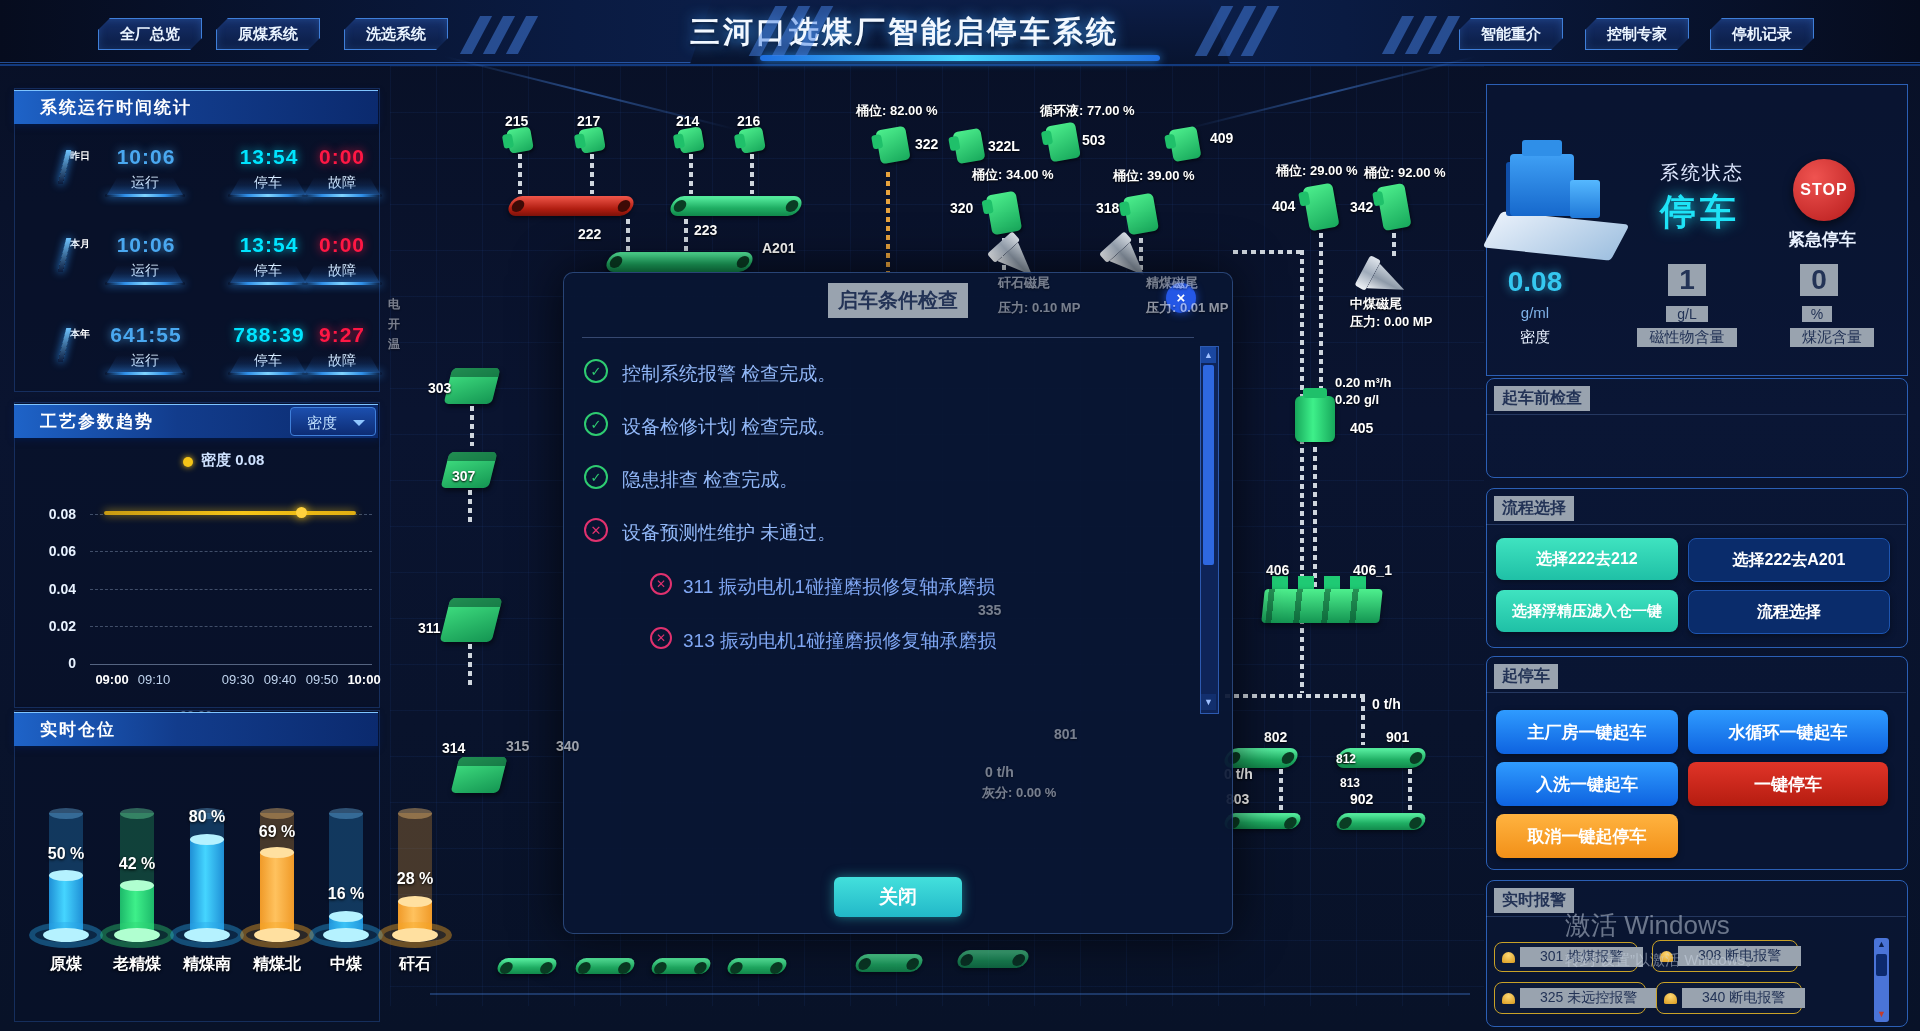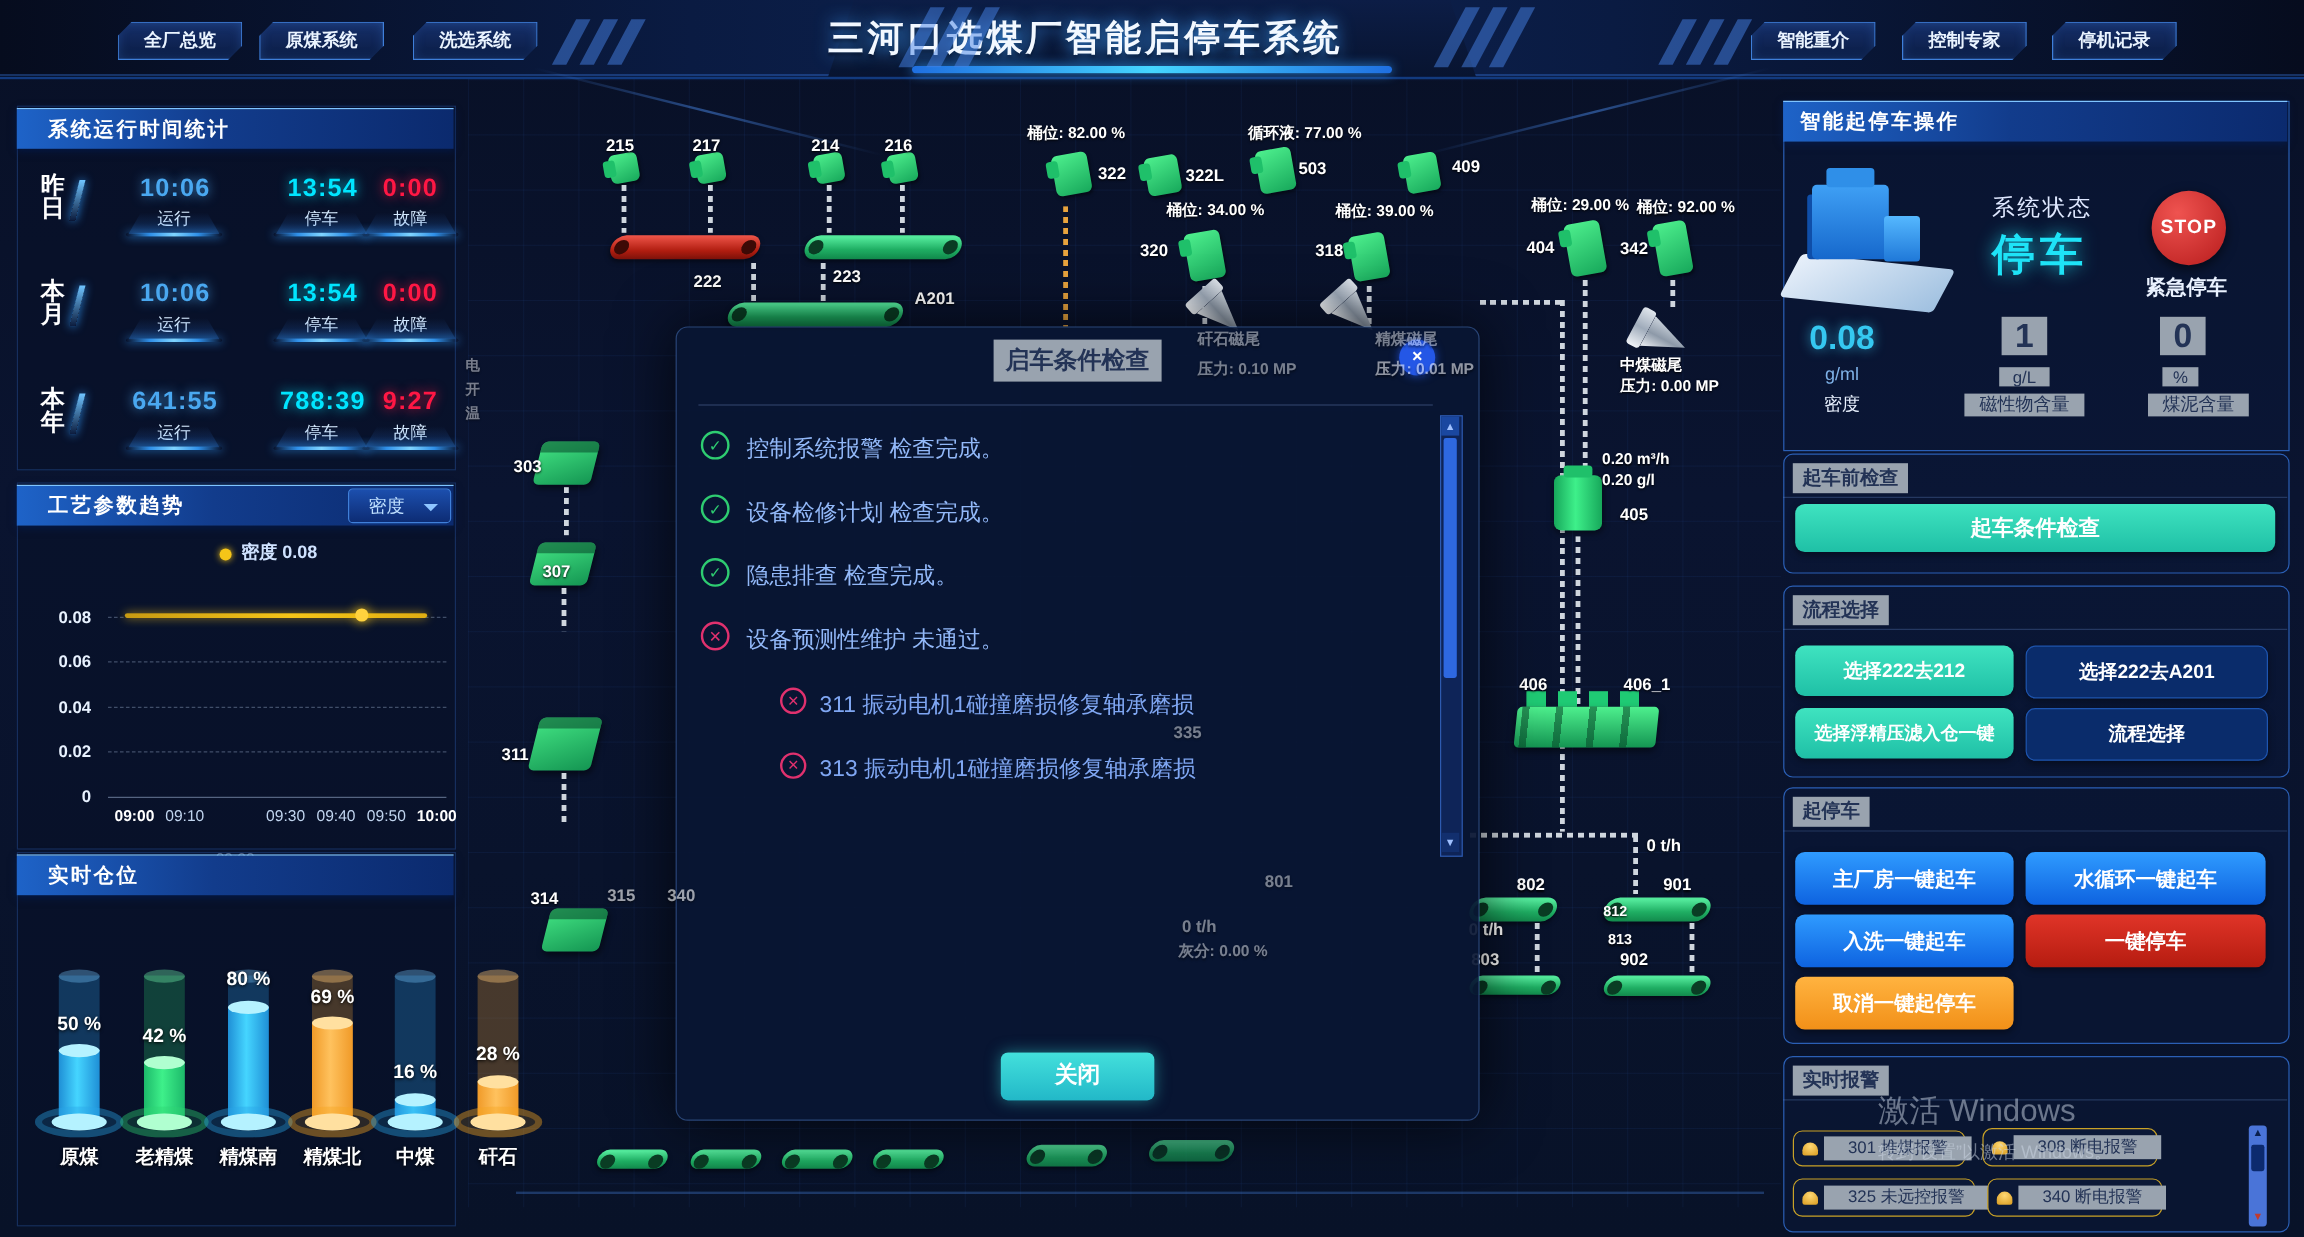--- a/index.html
+++ b/index.html
@@ -26,21 +26,21 @@
   .stripeset{position:absolute;display:flex;gap:11px;}
   .stripeset i{display:block;width:12px;height:100%;background:rgba(70,130,230,.5);transform:skewX(-28deg);}
   .deco-line{position:absolute;height:2px;background:linear-gradient(90deg,transparent,rgba(80,150,255,.45),transparent);}
   
   .panel{position:absolute;border:1px solid rgba(50,100,190,.35);background:rgba(7,16,40,.55);}
   .phead{position:absolute;height:34px;line-height:34px;
        background:linear-gradient(90deg,#1e63c8 0%,#123c8c 45%,#0b2a6e 100%);
        border-top:1px solid #7fc4ff;box-shadow:0 2px 6px rgba(0,30,90,.6);
        color:#fff;font-size:17px;font-weight:bold;letter-spacing:2px;padding-left:26px;box-sizing:border-box;}
   
-  .period{position:absolute;width:22px;color:#fff;font-size:20px;font-weight:bold;line-height:19px;word-break:break-all;}
+  .period{position:absolute;width:22px;color:#fff;font-size:10px;font-weight:bold;line-height:19px;word-break:break-all;margin-left:36px;}
   .pbar{position:absolute;width:5px;height:34px;transform:skewX(-14deg);
        background:linear-gradient(180deg,#6fc4ff,rgba(40,110,220,.1));box-shadow:0 0 8px #2f8fe8;}
   .sval{position:absolute;font-size:21px;font-weight:bold;text-align:center;letter-spacing:1px;}
   .v-run{color:#4aa8f0;text-shadow:0 0 10px rgba(74,168,240,.8);}
   .v-stop{color:#00e5ff;text-shadow:0 0 10px rgba(0,229,255,.8);}
   .v-fault{color:#ff1744;text-shadow:0 0 10px rgba(255,23,68,.8);}
   .slabel{position:absolute;width:76px;text-align:center;color:#d8ecff;font-size:14px;padding-bottom:3px;}
   .slabel::before{content:"";position:absolute;left:0;right:0;top:0;bottom:0;
        background:linear-gradient(180deg,transparent 15%,rgba(47,127,232,.28));
        clip-path:polygon(16% 0,84% 0,100% 100%,0 100%);}
@@ -431,21 +431,20 @@
     <div class="cic ic-fail" style="left:86px;top:354px;width:22px;height:22px;line-height:19px;font-size:12px;"></div>
     <div class="m-sub" style="left:119px;top:355px;">313 振动电机1碰撞磨损修复轴承磨损</div>
     <div class="sb-track" style="left:636px;top:73px;width:17px;height:366px;"></div>
     <div class="sb-arr" style="left:637px;top:74px;">▲</div>
     <div class="sb-thumb" style="left:639px;top:92px;width:11px;height:200px;"></div>
     <div class="sb-arr" style="left:637px;top:421px;background:#122f6e;">▼</div>
     <div class="m-btn">关闭</div>
   </div>
 
   <div class="rp-sec" style="left:1486px;top:84px;width:420px;height:290px;border-radius:0;"></div>
-  <div class="phead" style="left:1486px;top:84px;width:420px;padding-left:14px;">智能起停车操作</div>
 
   <div class="abs" style="left:1492px;top:132px;width:132px;height:130px;">
     <div class="abs" style="left:0px;top:86px;width:128px;height:36px;border-radius:4px;background:linear-gradient(135deg,#e8f0fa,#9fc0e0);transform:skew(-28deg,6deg);"></div>
     <div class="abs" style="left:14px;top:30px;width:12px;height:54px;background:#0f4ea8;border-radius:3px;"></div>
     <div class="abs" style="left:18px;top:22px;width:64px;height:62px;border-radius:4px;background:linear-gradient(180deg,#3fa0f5,#1668cc);"></div>
     <div class="abs" style="left:78px;top:48px;width:30px;height:38px;border-radius:3px;background:linear-gradient(180deg,#55b8ff,#1f78d8);"></div>
     <div class="abs" style="left:30px;top:8px;width:40px;height:16px;border-radius:3px;background:#2f8fe8;"></div>
   </div>
   <div class="abs" style="left:1660px;top:160px;font-size:19px;color:#dfe8ff;letter-spacing:2px;">系统状态</div>
   <div class="abs" style="left:1660px;top:188px;font-size:36px;font-weight:bold;color:#1ee3f7;text-shadow:0 0 14px rgba(30,227,247,.8);letter-spacing:4px;">停车</div>
@@ -458,21 +457,20 @@
   <div class="abs gbox" style="left:1668px;top:264px;width:38px;text-align:center;font-size:28px;font-weight:bold;">1</div>
   <div class="abs gbox" style="left:1666px;top:306px;width:42px;text-align:center;font-size:14px;">g/L</div>
   <div class="abs gbox" style="left:1637px;top:328px;width:100px;text-align:center;font-size:15px;">磁性物含量</div>
   <div class="abs gbox" style="left:1800px;top:264px;width:38px;text-align:center;font-size:28px;font-weight:bold;">0</div>
   <div class="abs gbox" style="left:1802px;top:306px;width:30px;text-align:center;font-size:14px;">%</div>
   <div class="abs gbox" style="left:1790px;top:328px;width:84px;text-align:center;font-size:15px;">煤泥含量</div>
 
   <div class="rp-sec" style="left:1486px;top:378px;width:420px;height:98px;"></div>
   <div class="sec-label gbox" style="left:1494px;top:386px;">起车前检查</div>
   <div class="sec-div" style="left:1486px;top:414px;width:420px;"></div>
-  <div class="btn teal" style="left:1496px;top:420px;width:400px;height:40px;font-size:18px;">起车条件检查</div>
 
   <div class="rp-sec" style="left:1486px;top:488px;width:420px;height:158px;"></div>
   <div class="sec-label gbox" style="left:1494px;top:496px;">流程选择</div>
   <div class="sec-div" style="left:1486px;top:524px;width:420px;"></div>
   <div class="btn teal" style="left:1496px;top:538px;width:182px;height:42px;font-size:16px;">选择222去212</div>
   <div class="btn navy" style="left:1688px;top:538px;width:200px;height:42px;font-size:16px;">选择222去A201</div>
   <div class="btn teal" style="left:1496px;top:590px;width:182px;height:42px;font-size:15px;">选择浮精压滤入仓一键</div>
   <div class="btn navy" style="left:1688px;top:590px;width:200px;height:42px;font-size:16px;">流程选择</div>
 
   <div class="rp-sec" style="left:1486px;top:656px;width:420px;height:212px;"></div>

